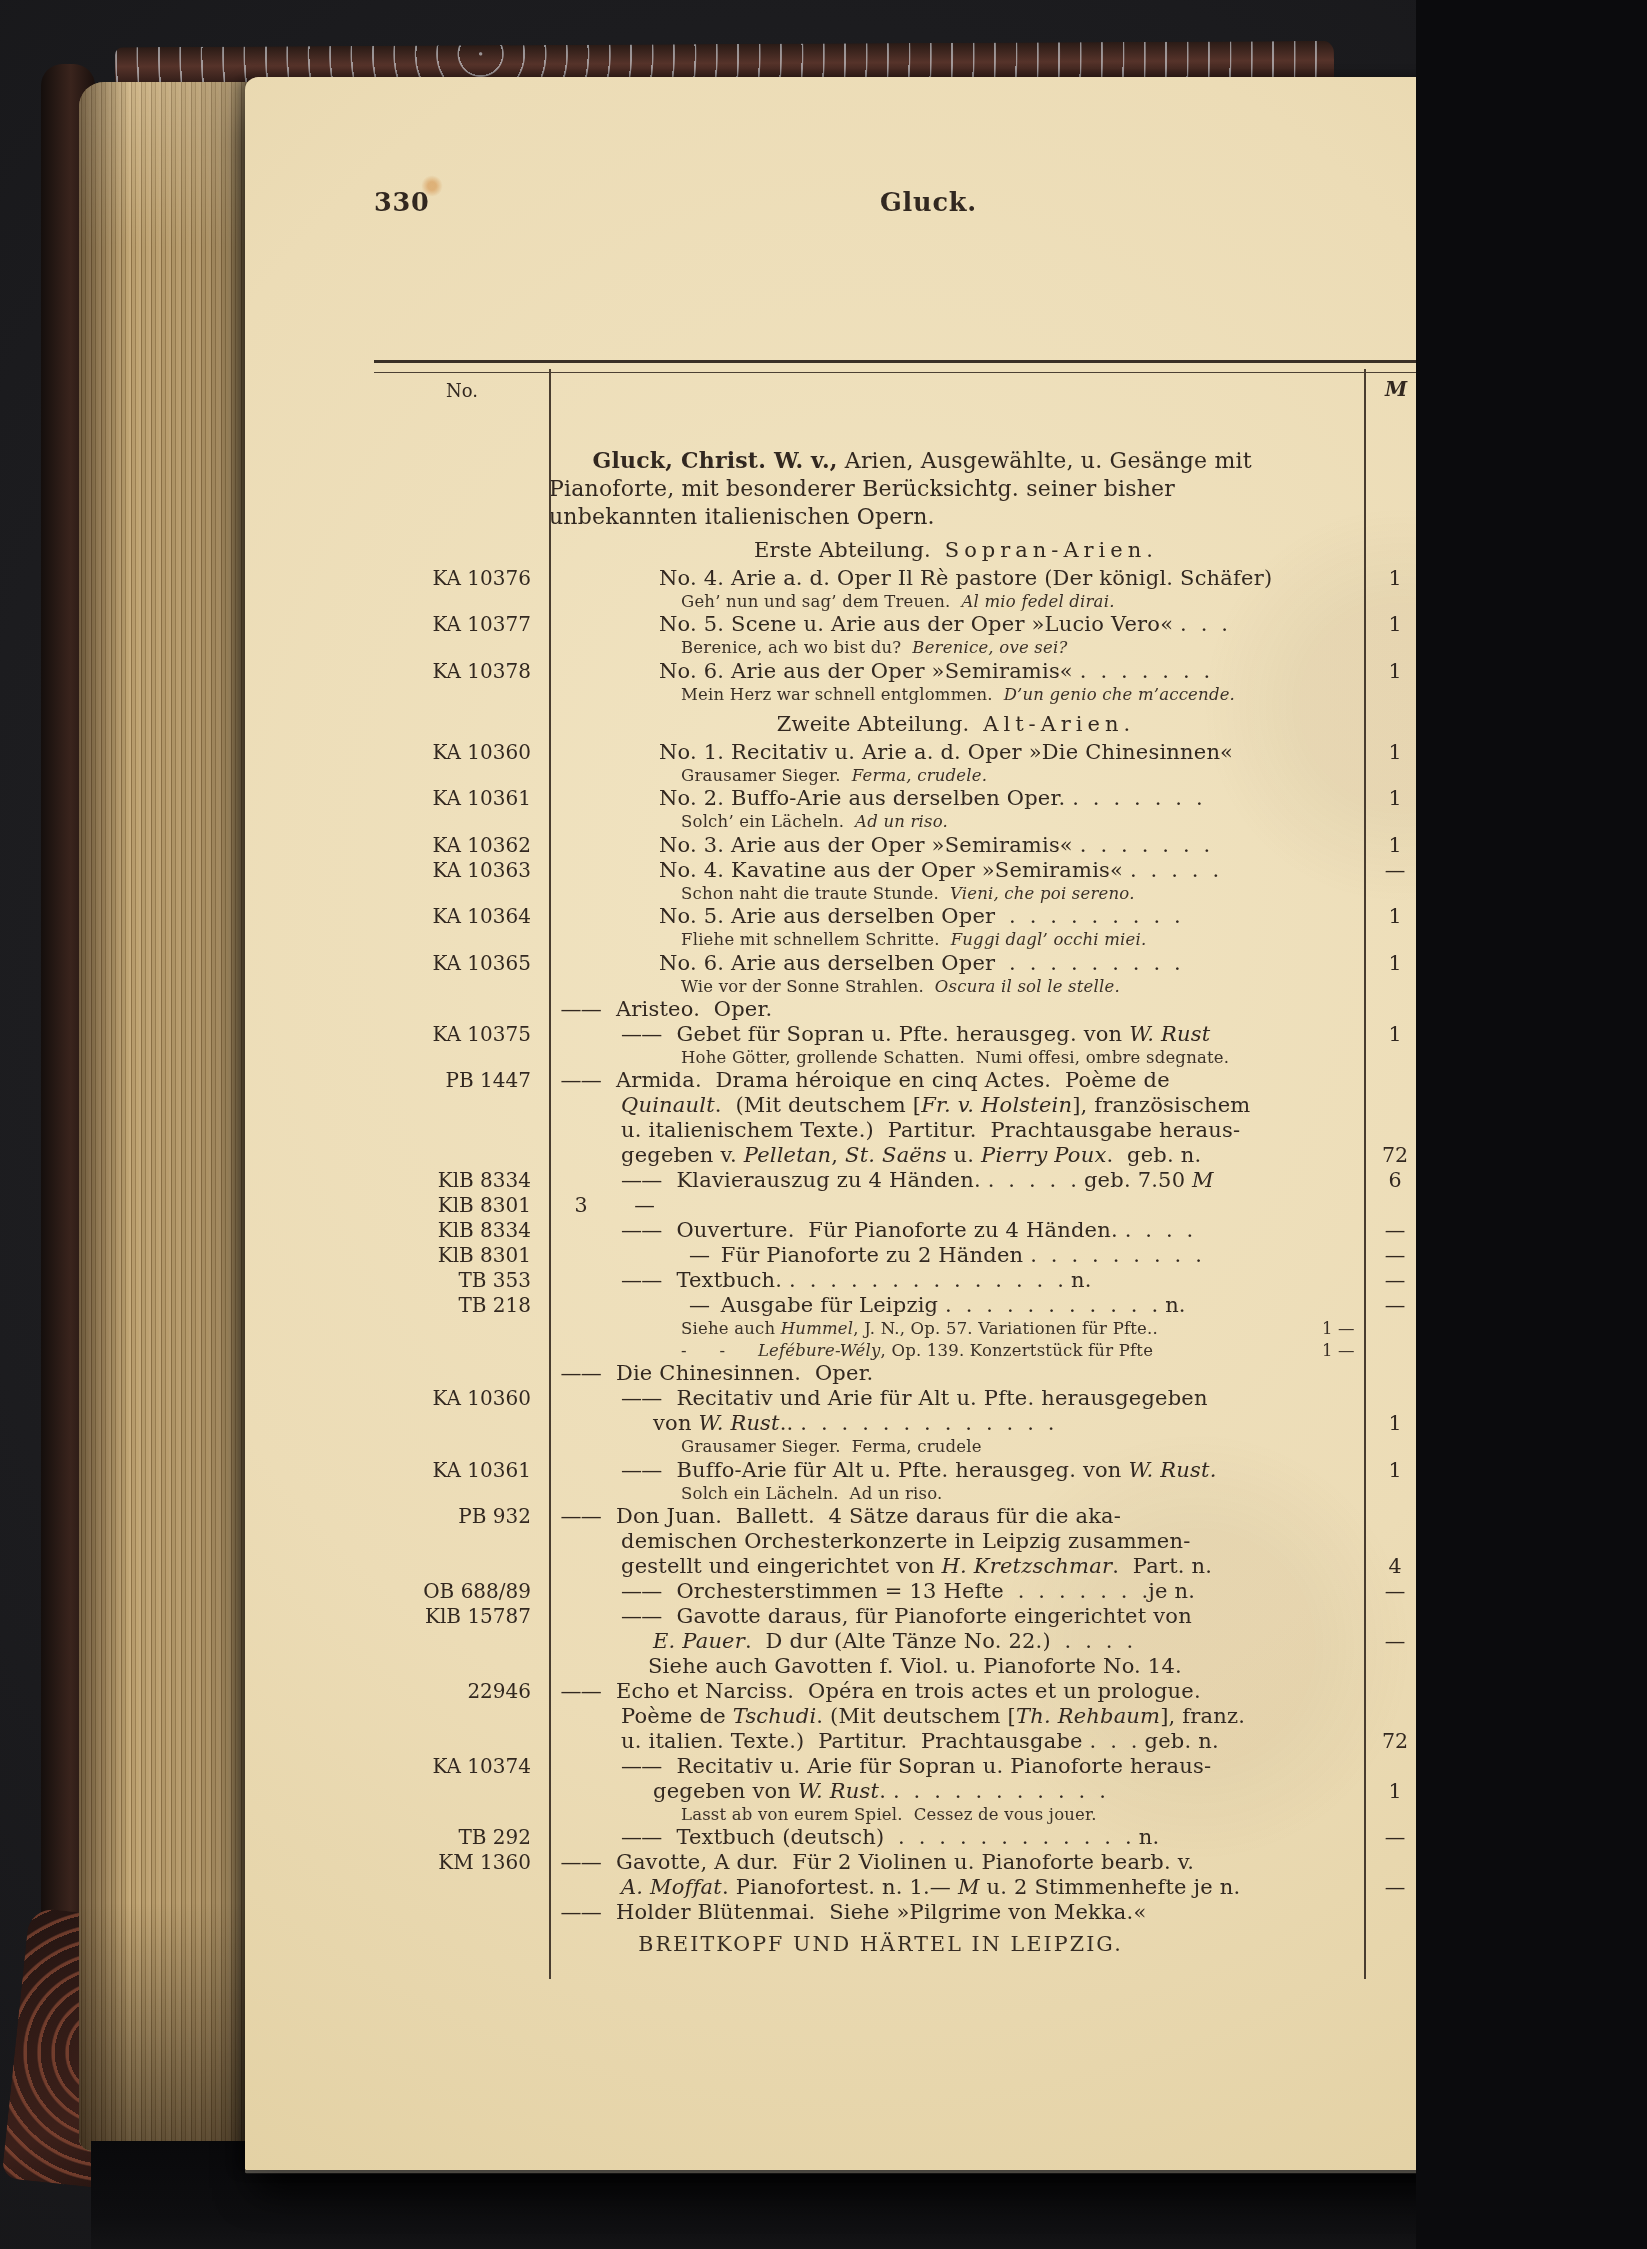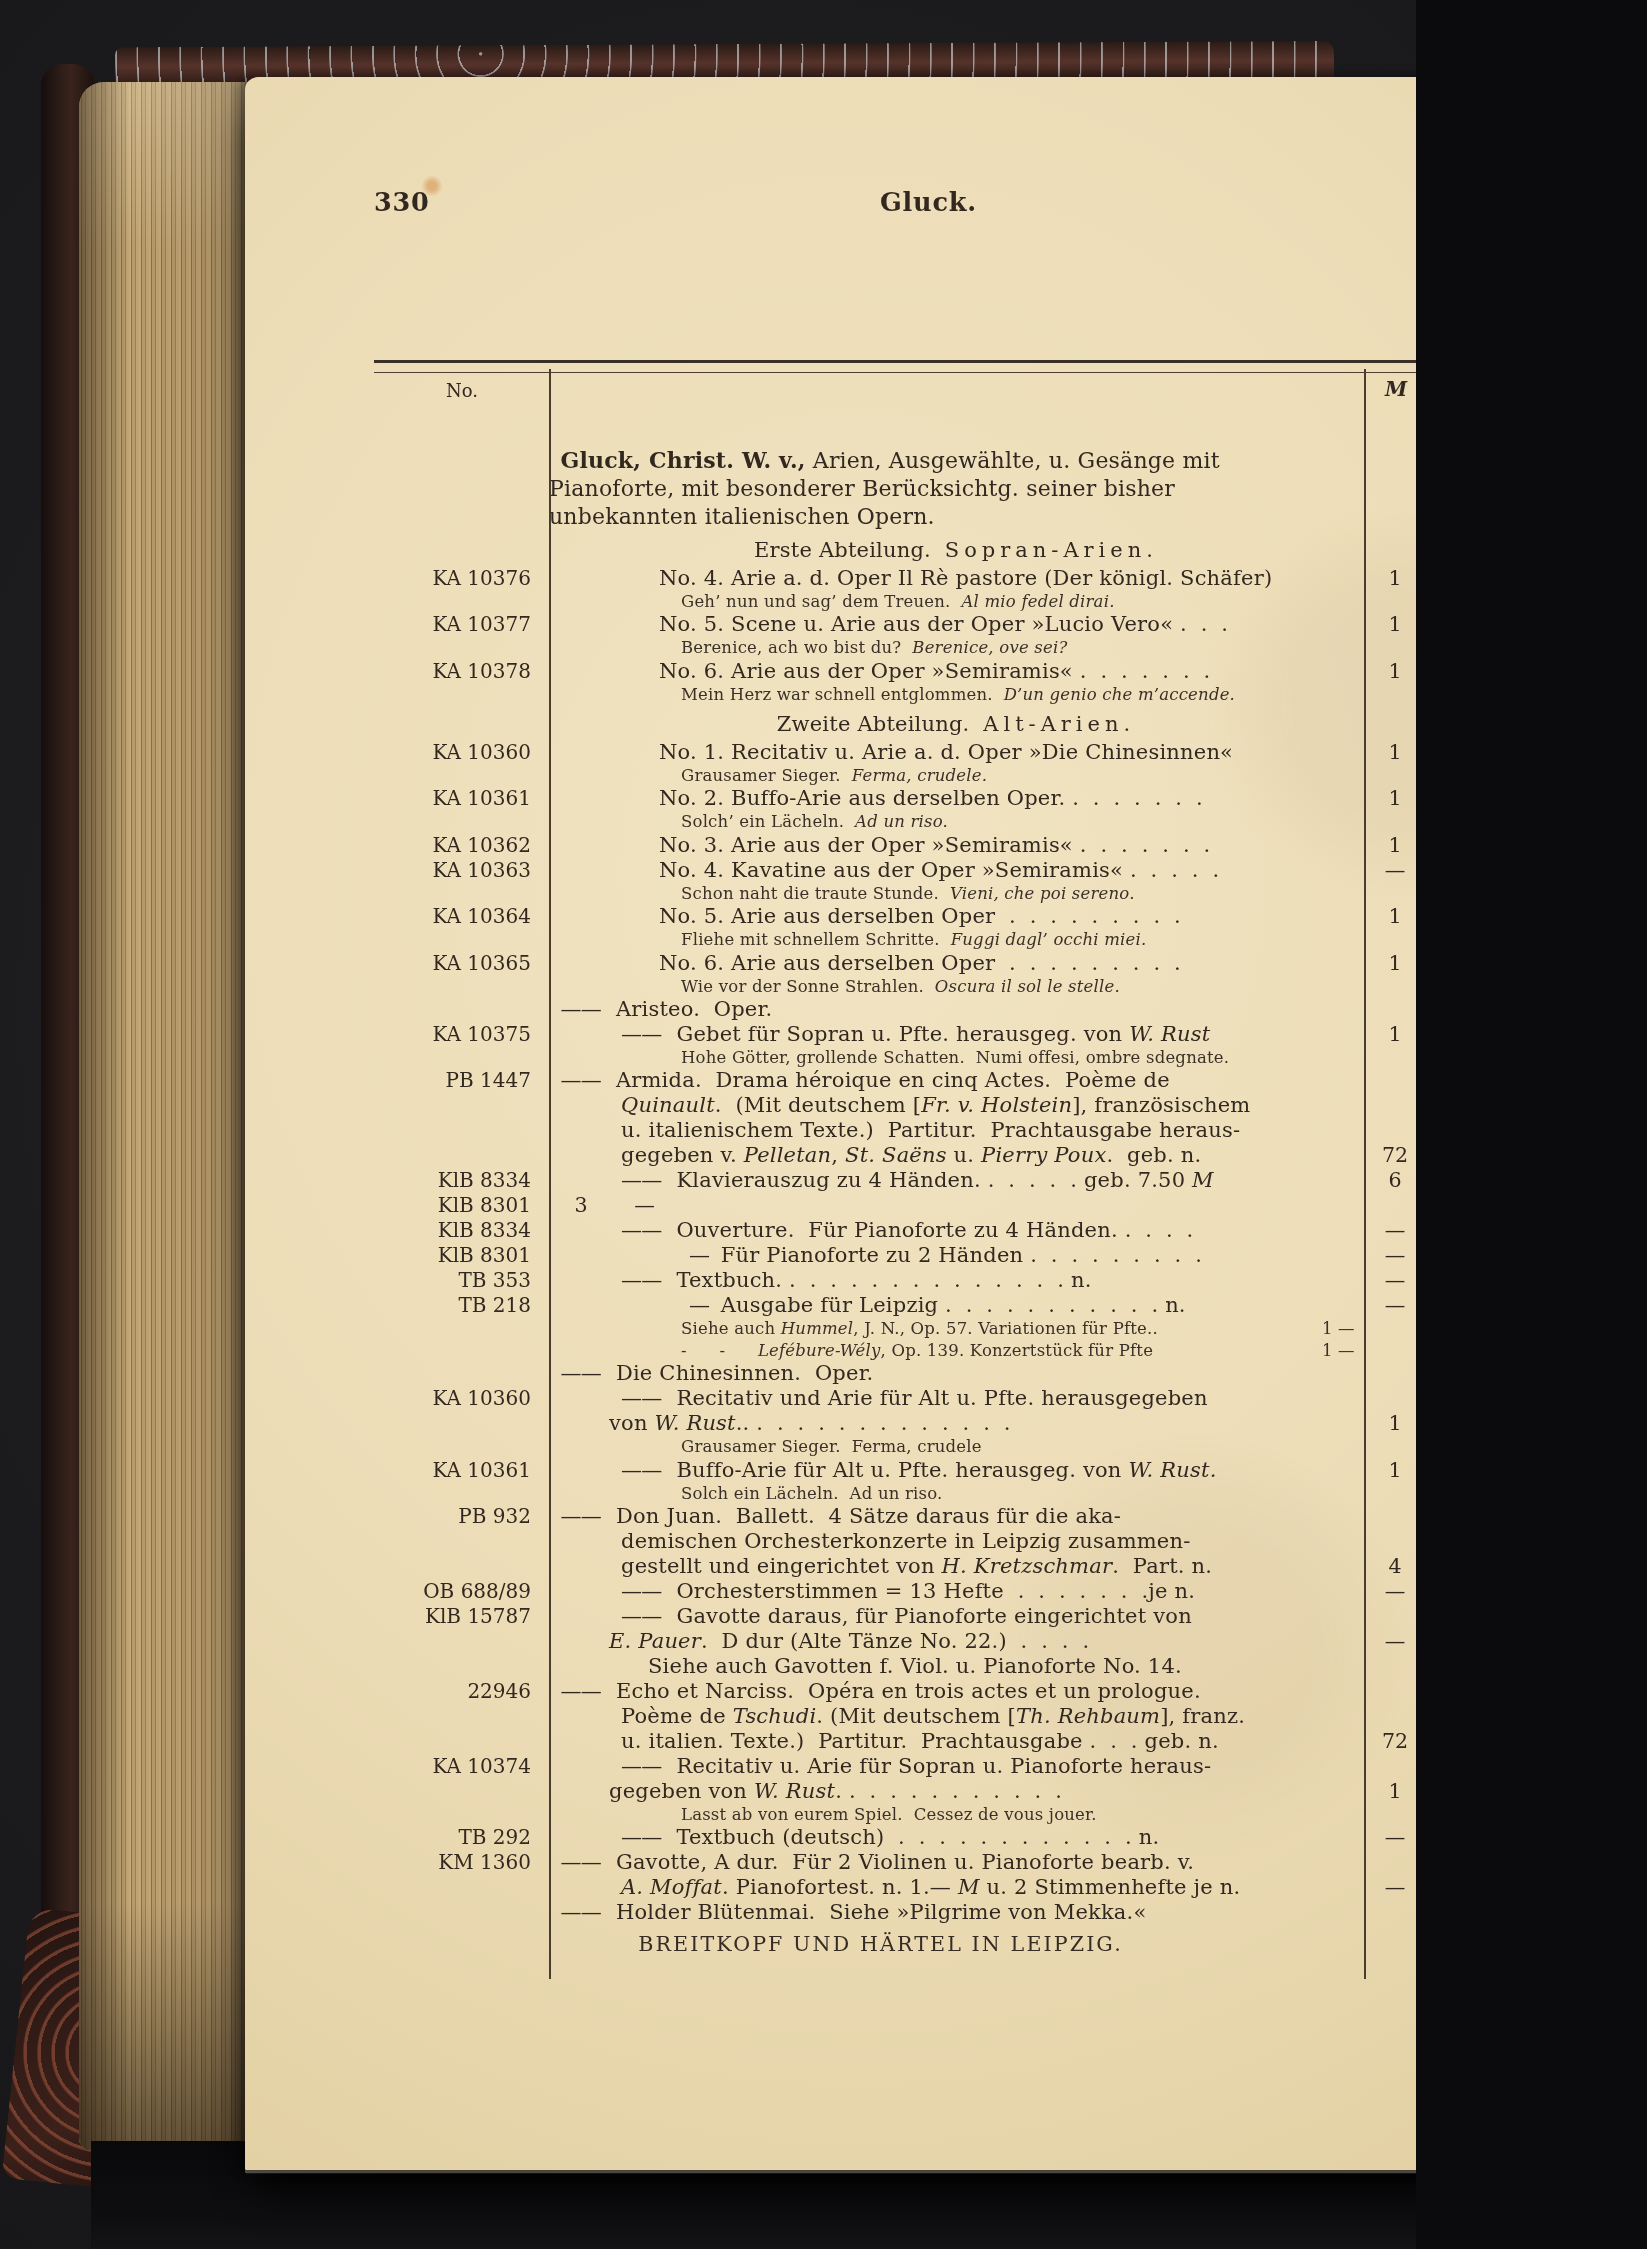--- a/index.html
+++ b/index.html
@@ -54,24 +54,24 @@
   .c-main{width:814px;box-sizing:border-box;font-size:21px;line-height:25px;letter-spacing:0.2px;}
   .c-m{width:64px;display:flex;align-items:flex-end;justify-content:center;font-size:20.6px;line-height:25px;}
   .c-pf{width:63px;display:flex;align-items:flex-end;justify-content:center;font-size:20.6px;line-height:25px;}
   .line{white-space:pre-wrap;}
   .seg.i{font-style:italic;}
   .seg.b{font-weight:bold;font-size:22px;}
   .seg.sp{letter-spacing:5px;}
   .seg.d{letter-spacing:-0.8px;margin-right:15px;}
   .ind2 .seg.d{margin-right:11.5px;}
   .e-intro .c-main{font-size:22px;line-height:28px;}
-  .e-intro .l0{padding-left:11.5px;}  .e-intro .lx{}
+  .e-intro .l0{padding-left:11.5px;margin-left:32px;}  .e-intro .lx{}
   .e-head .c-main{text-align:center;padding:6.6px 0 3.3px;}
   .e-entry.ind0 .l0{padding-left:11.5px;}  .e-entry.ind0 .lx{padding-left:72px;}
-  .e-entry.ind1 .l0{padding-left:72px;}  .e-entry.ind1 .lx{padding-left:60px;}
+  .e-entry.ind1 .l0{padding-left:72px;}  .e-entry.ind1 .lx{padding-left:104px;}
   .e-entry.ind2 .l0{padding-left:140px;}
   .e-entry.indn .l0{padding-left:110px;}
   .e-note .c-main{font-size:16.5px;line-height:21.4px;color:#3a3027;letter-spacing:0.2px;}
   .e-note .l0{padding-left:132px;display:flex;}
   .e-note .rt{margin-left:auto;padding-right:8.2px;}
   .e-see .l0{padding-left:99px;}
   .footer{position:absolute;left:129px;top:1855px;width:1013px;text-align:center;font-size:20.6px;letter-spacing:2.1px;color:#362c23;}
 </style>
 </head>
 <body>

